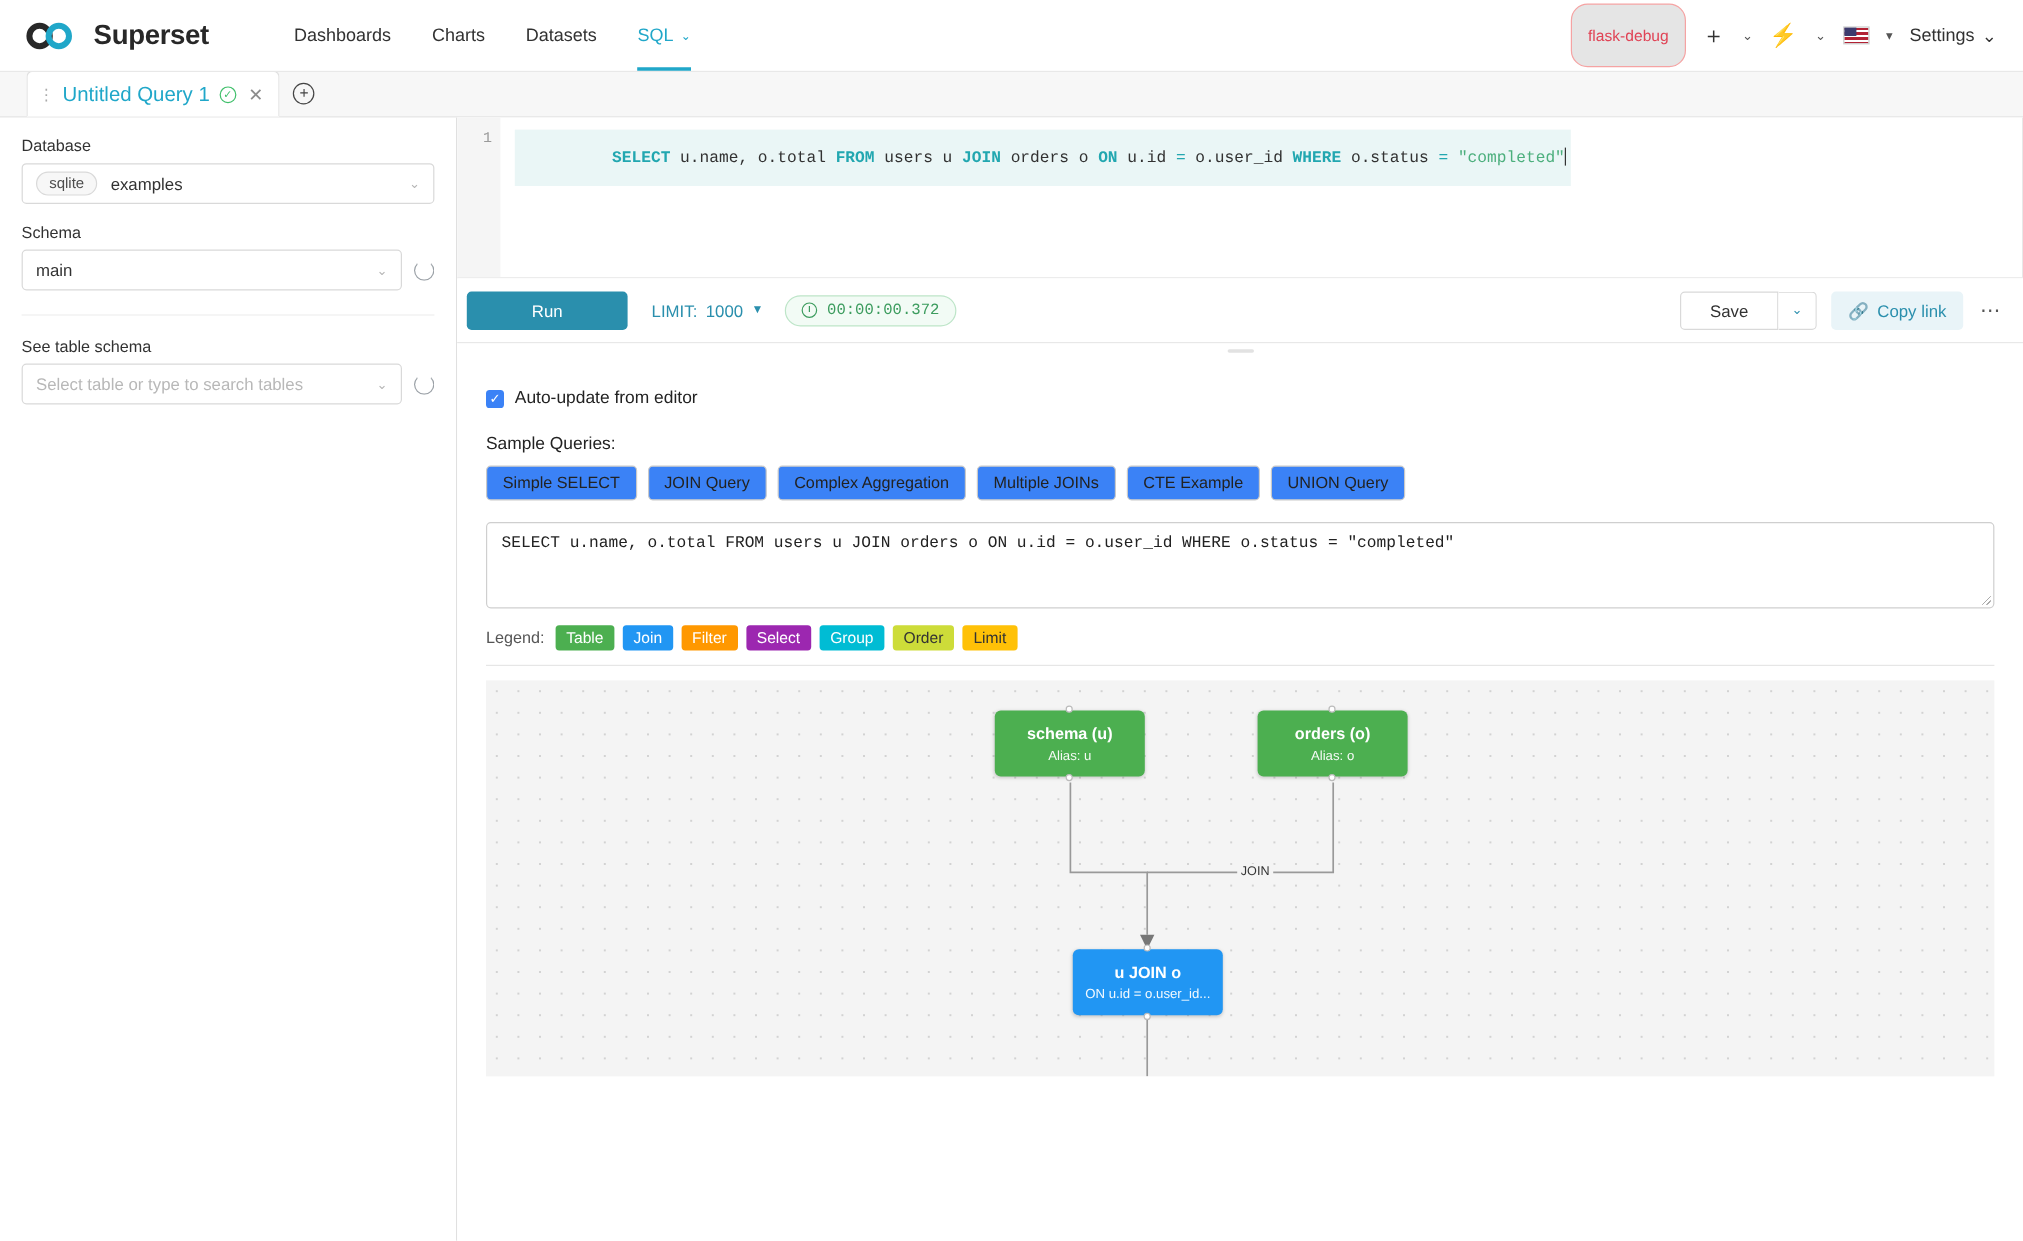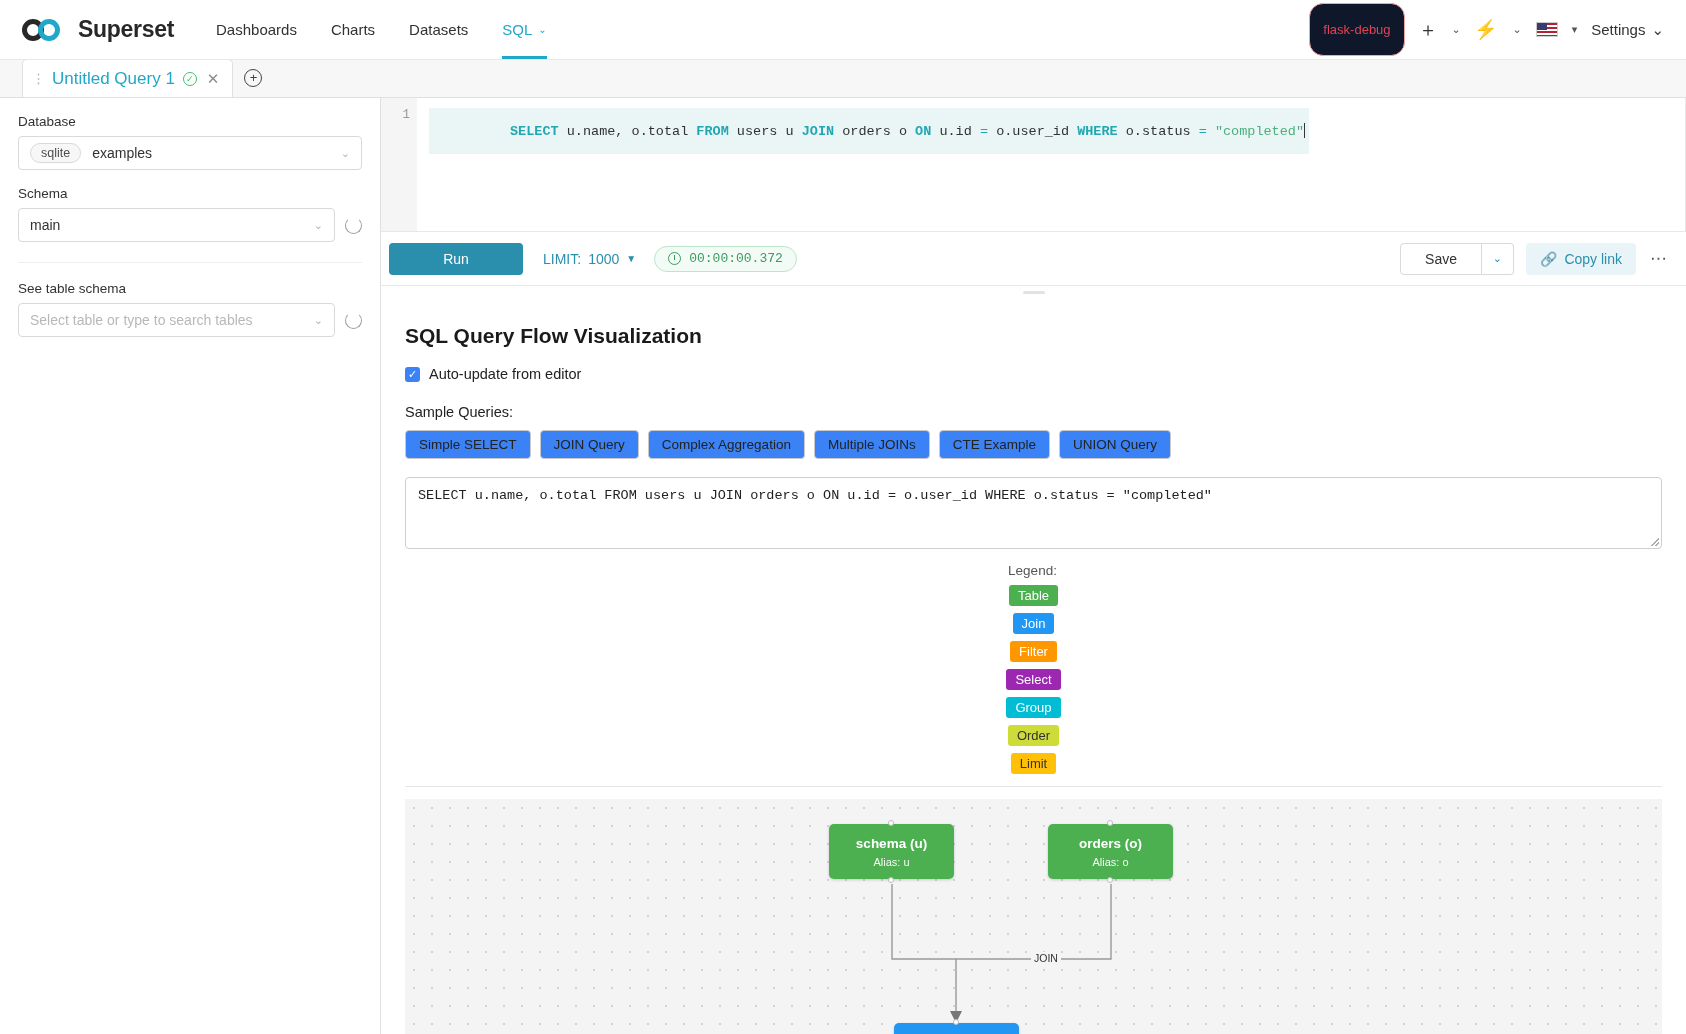--- a/index.html
+++ b/index.html
@@ -17,27 +17,27 @@
     height: 60px; border-bottom: 1px solid #e8e8e8;
     display: flex; align-items: center; padding: 0 22px;
     background: #fff; position: relative;
   }
   .brand { display:flex; align-items:center; gap:10px; margin-right: 42px; }
   .brand-mark { width: 46px; height: 26px; position: relative; }
   .brand-mark .ring { position:absolute; top:2px; width:22px; height:22px; border-radius:50%; border:5px solid #282828; }
   .brand-mark .ring.l { left:0; }
   .brand-mark .ring.r { left:16px; border-color:#20a7c9; }
   .brand-name { font-size: 23px; font-weight: bold; color:#282828; letter-spacing:-0.3px; }
-  .navlinks { display:flex; align-items:center; gap:34px; height:100%; }
+  .navlinks { display:flex; align-items:center; gap:34px; height:100%;margin-left:29px; }
   .navlink { font-size:15px; color:#323232; height:100%; display:flex; align-items:center; cursor:pointer; }
   .navlink.active { color:#20a7c9; box-shadow: inset 0 -3px 0 #20a7c9; }
   .navlink .caret { margin-left:6px; font-size:10px; }
   .nav-right { margin-left:auto; display:flex; align-items:center; gap:14px; }
   .debug-pill {
-    border:1px solid #f5a3a3; color:#e04355; background:#0f172a;
+    border:1px solid #f5a3a3; color:#e04355; background:#e5e5e5;
     border-radius:14px; padding:18px 13px; font-size:13px;
   }
   .nav-ic { font-size:19px; color:#323232; cursor:pointer; display:flex; align-items:center; }
   .nav-ic.small-caret { font-size:11px; color:#555; }
   .flag {
     width:22px; height:15px; display:inline-block; position:relative;
     background: repeating-linear-gradient(#b22234 0 2px, #fff 2px 4px);
     border:1px solid #ccc;
   }
   .flag::before { content:""; position:absolute; left:0; top:0; width:10px; height:7px; background:#3c3b6e; }
@@ -172,21 +172,21 @@
     border:1px solid #c9c9c9; background:#3b82f6; border-radius:4px;
     padding:6px 13px; font-size:13.5px; color:#222; cursor:pointer; font-family:inherit;
   }
   .sql-box {
     margin: 0 4px 14px 4px; border:1px solid #cfcfcf; border-radius:4px;
     height:72px; padding:10px 12px; font-family:"Liberation Mono", monospace;
     font-size:13.5px; color:#222; position:relative; background:#fff;
   }
   .resize-grip { position:absolute; right:2px; bottom:2px; width:8px; height:8px;
     background: linear-gradient(135deg, transparent 50%, #aaa 50%, #aaa 60%, transparent 60%, transparent 75%, #aaa 75%, #aaa 85%, transparent 85%); }
-  .legend-row { display:flex; align-items:center; gap:7px; margin: 0 4px 12px 4px; flex-direction: column; }
+  .legend-row { display:flex; align-items:center; gap:7px; margin: 0 4px 12px 4px; }
   .legend-label { font-size:13.5px; color:#555; margin-right:2px; }
   .badge { border-radius:3px; padding:3px 9px; font-size:13px; color:#fff; }
   .hr { height:1px; background:#e6e6e6; margin: 0 4px 12px 4px; }
 
   .canvas {
     position:relative; margin: 0 4px; height: 330px; background:#f4f4f4;
     background-image: radial-gradient(#d2d2d2 1px, transparent 1px);
     background-size: 18px 18px; overflow:hidden;
   }
   .node {
@@ -323,21 +323,20 @@
         <span class="dots">⋯</span>
       </div>
     </div>
 
     <div class="drag-handle">
         <div class="bar"></div>
       </div>
 
 
     <div class="viz">
-      <div class="viz-title">SQL Query Flow Visualization</div>
 
       <div class="chk-row">
         <span class="chkbox">✓</span>
         <span class="chk-label">Auto-update from editor</span>
       </div>
 
       <div class="sq-label">Sample Queries:</div>
       <div class="sq-row">
         <button class="sq-btn">Simple SELECT</button>
         <button class="sq-btn">JOIN Query</button>

